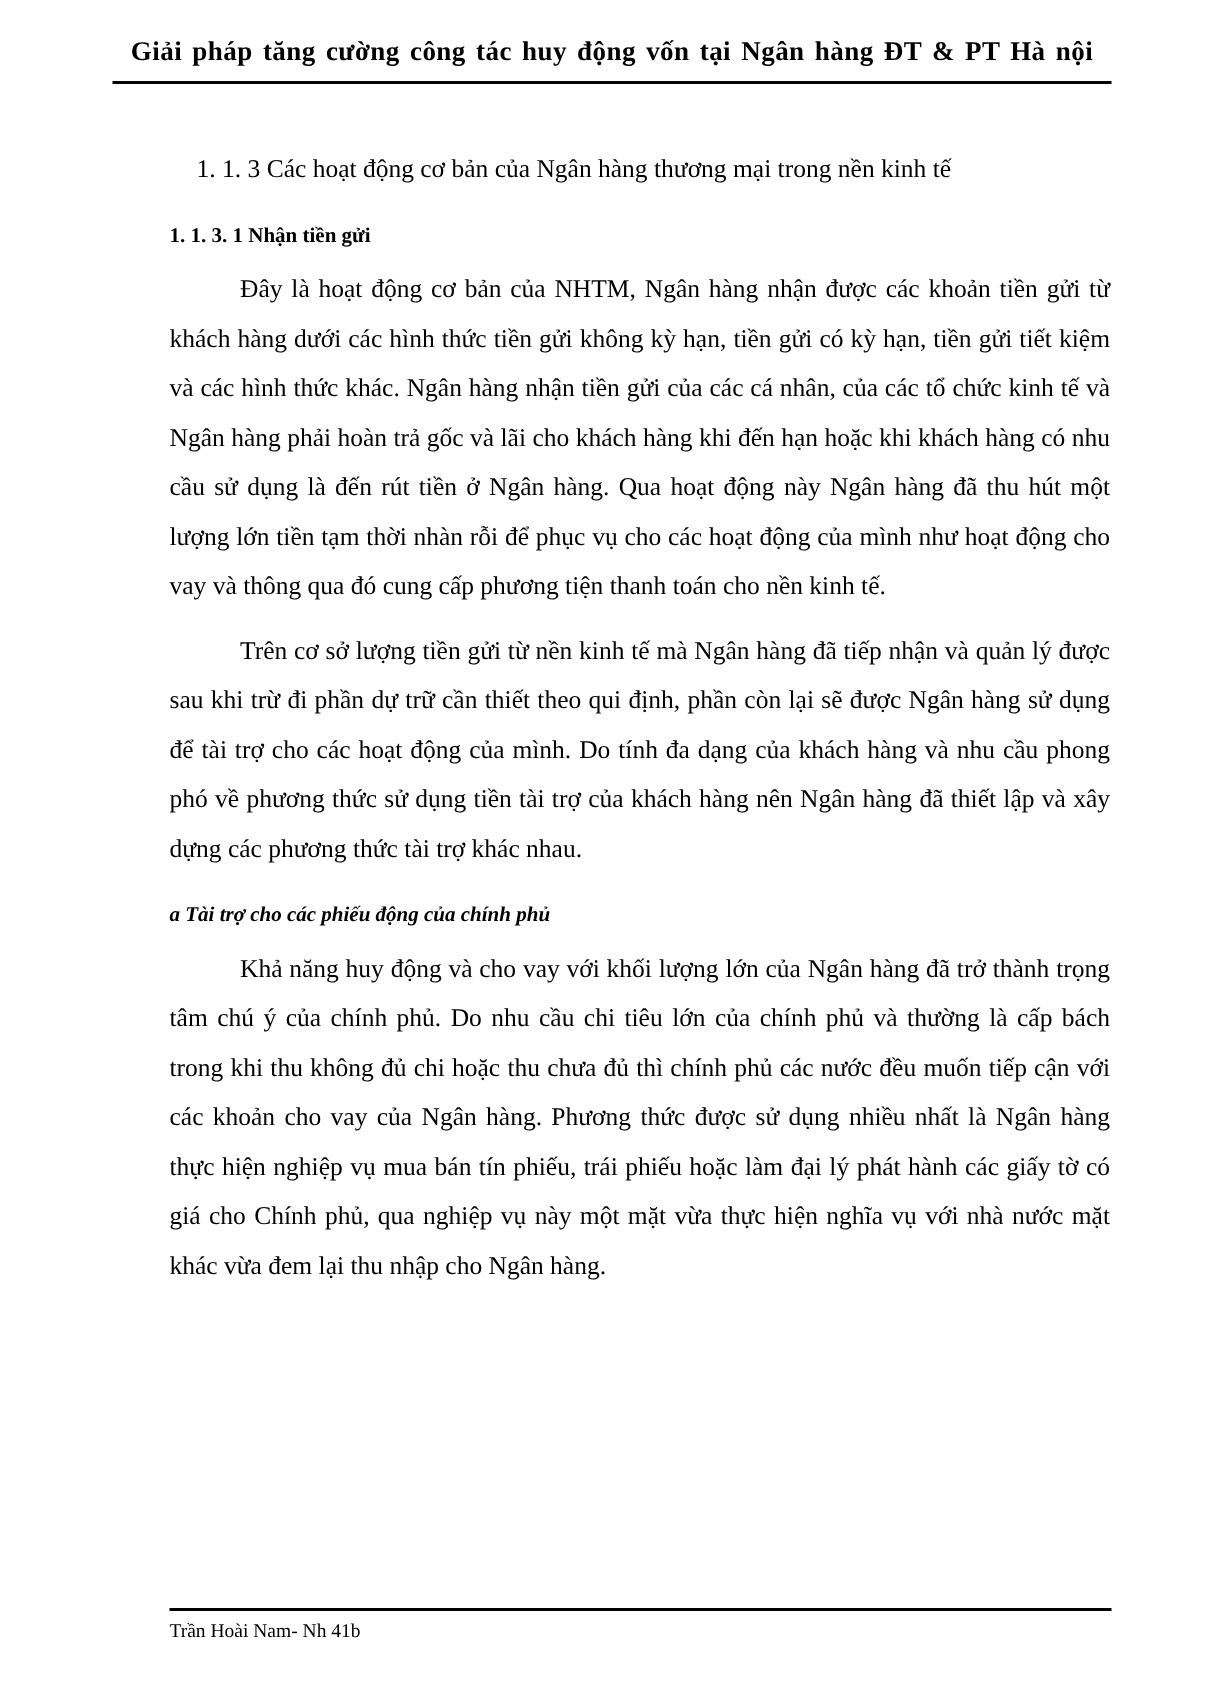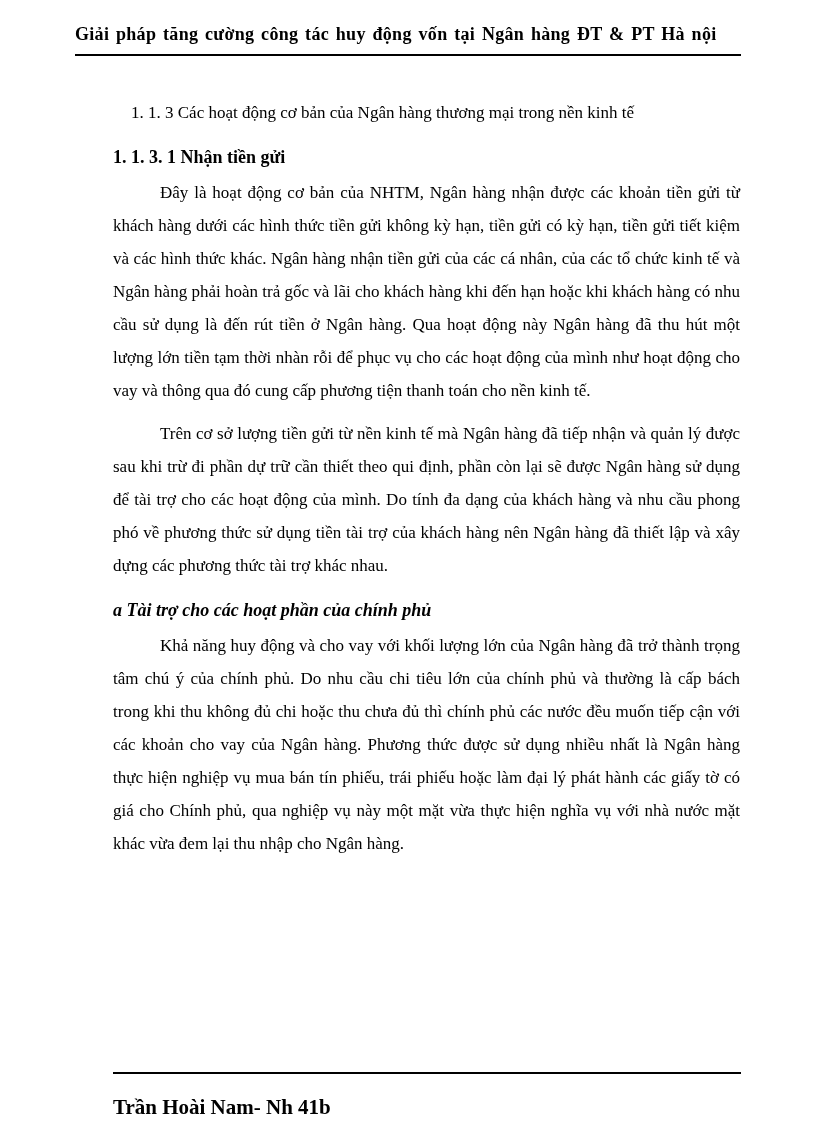--- a/index.html
+++ b/index.html
@@ -18,83 +18,82 @@
   .page {
     position: relative;
     width: 816px;
     height: 1123px;
     background: #ffffff;
   }
   .header {
     margin: 24px 75px 0 75px;
     padding-bottom: 9px;
     border-bottom: 2px solid #000000;
-    text-align: left;
+    text-align: center;
   }
   .header-title {
     font-weight: bold;
     font-size: 18px;
     letter-spacing: 0.3px;
     word-spacing: 2px;
   }
   .content {
     margin: 40px 76px 0 113px;
     font-size: 17px;
     line-height: 33px;
     text-align: justify;
   }
   .section-title {
     margin: 0 0 10px 18px;
   }
   .sub-heading {
     font-weight: bold;
-    font-size: 18px;
+    font-size: 14px;
     margin: 12px 0 2px 0;
     text-align: left;
   }
   .sub-heading.italic-head {
     font-style: italic;
   }
   .body-para {
     margin: 0 0 10px 0;
     text-indent: 47px;
   }
   .footer {
     position: absolute;
     left: 113px;
     right: 75px;
     top: 1048px;
     border-top: 2px solid #000000;
     padding-top: 5px;
   }
   .footer-author {
-    font-weight: bold;
-    font-size: 21px;
-    margin-top: 16px;
+    font-weight: normal;
+    font-size: 13px;
   }
 </style>
 </head>
 <body>
 
 <div class="page">
 
   <div class="header">
     <div class="header-title">Giải pháp tăng cường công tác huy động vốn tại Ngân hàng ĐT &amp; PT Hà nội</div>
   </div>
 
   <div class="content">
 
     <p class="section-title">1. 1. 3 Các hoạt động cơ bản của Ngân hàng thương mại trong nền kinh tế</p>
 
     <h3 class="sub-heading">1. 1. 3. 1 Nhận tiền gửi</h3>
     <p class="body-para">Đây là hoạt động cơ bản của NHTM, Ngân hàng nhận được các khoản tiền gửi từ khách hàng dưới các hình thức tiền gửi không kỳ hạn, tiền gửi có kỳ hạn, tiền gửi tiết kiệm và các hình thức khác. Ngân hàng nhận tiền gửi của các cá nhân, của các tổ chức kinh tế và Ngân hàng phải hoàn trả gốc và lãi cho khách hàng khi đến hạn hoặc khi khách hàng có nhu cầu sử dụng là đến rút tiền ở Ngân hàng. Qua hoạt động này Ngân hàng đã thu hút một lượng lớn tiền tạm thời nhàn rỗi để phục vụ cho các hoạt động của mình như hoạt động cho vay và thông qua đó cung cấp phương tiện thanh toán cho nền kinh tế.</p>
 
     <p class="body-para">Trên cơ sở lượng tiền gửi từ nền kinh tế mà Ngân hàng đã tiếp nhận và quản lý được sau khi trừ đi phần dự trữ cần thiết theo qui định, phần còn lại sẽ được Ngân hàng sử dụng để tài trợ cho các hoạt động của mình. Do tính đa dạng của khách hàng và nhu cầu phong phó về phương thức sử dụng tiền tài trợ của khách hàng nên Ngân hàng đã thiết lập và xây dựng các phương thức tài trợ khác nhau.</p>
 
-    <h3 class="sub-heading italic-head">a Tài trợ cho các hoạt phần của chính phủ</h3>
+    <h3 class="sub-heading italic-head">a Tài trợ cho các phiếu động của chính phủ</h3>
     <p class="body-para">Khả năng huy động và cho vay với khối lượng lớn của Ngân hàng đã trở thành trọng tâm chú ý của chính phủ. Do nhu cầu chi tiêu lớn của chính phủ và thường là cấp bách trong khi thu không đủ chi hoặc thu chưa đủ thì chính phủ các nước đều muốn tiếp cận với các khoản cho vay của Ngân hàng. Phương thức được sử dụng nhiều nhất là Ngân hàng thực hiện nghiệp vụ mua bán tín phiếu, trái phiếu hoặc làm đại lý phát hành các giấy tờ có giá cho Chính phủ, qua nghiệp vụ này một mặt vừa thực hiện nghĩa vụ với nhà nước mặt khác vừa đem lại thu nhập cho Ngân hàng.</p>
 
   </div>
 
   <div class="footer">
     <div class="footer-author">Trần Hoài Nam- Nh 41b</div>
   </div>
 
 </div>
 

